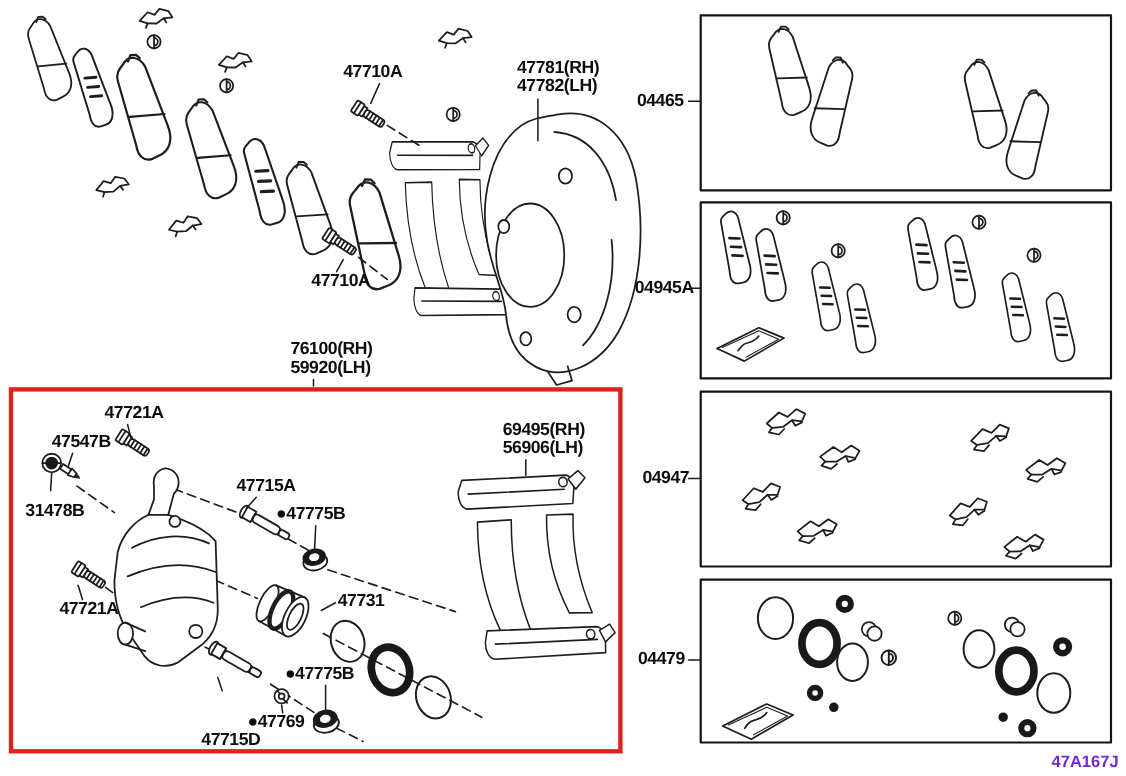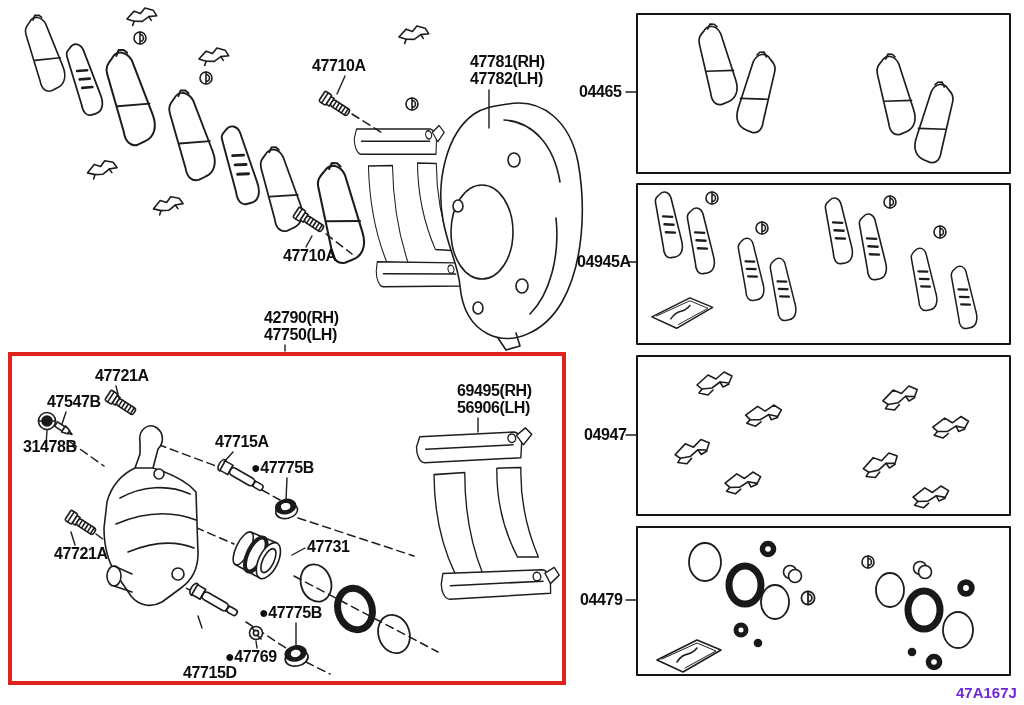--- a/index.html
+++ b/index.html
@@ -251,25 +251,25 @@
   </g>
 </svg>
 
 <div class="redbox"></div>
 
 
 <div class="plabel" style="left:312px;top:57px">47710A</div>
 <div class="plabel" style="left:470px;top:53px">47781(RH)</div>
 <div class="plabel" style="left:470px;top:70px">47782(LH)</div>
 <div class="plabel" style="left:283px;top:247px">47710A</div>
-<div class="plabel" style="left:264px;top:309px">42790(RH)</div>
-<div class="plabel" style="left:264px;top:326px">47750(LH)</div>
+<div class="plabel" style="left:264px;top:309px">76100(RH)</div>
+<div class="plabel" style="left:264px;top:326px">59920(LH)</div>
 <div class="plabel" style="left:95px;top:367px">47721A</div>
 <div class="plabel" style="left:47px;top:393px">47547B</div>
-<div class="plabel" style="left:23px;top:438px">31478B</div>
+<div class="plabel" style="left:23px;top:456px">31478B</div>
 <div class="plabel" style="left:54px;top:545px">47721A</div>
 <div class="plabel" style="left:215px;top:433px">47715A</div>
 <div class="plabel" style="left:251px;top:459px">●47775B</div>
 <div class="plabel" style="left:307px;top:538px">47731</div>
 <div class="plabel" style="left:259px;top:604px">●47775B</div>
 <div class="plabel" style="left:183px;top:664px">47715D</div>
 <div class="plabel" style="left:225px;top:648px">●47769</div>
 <div class="plabel" style="left:457px;top:382px">69495(RH)</div>
 <div class="plabel" style="left:457px;top:399px">56906(LH)</div>
 

